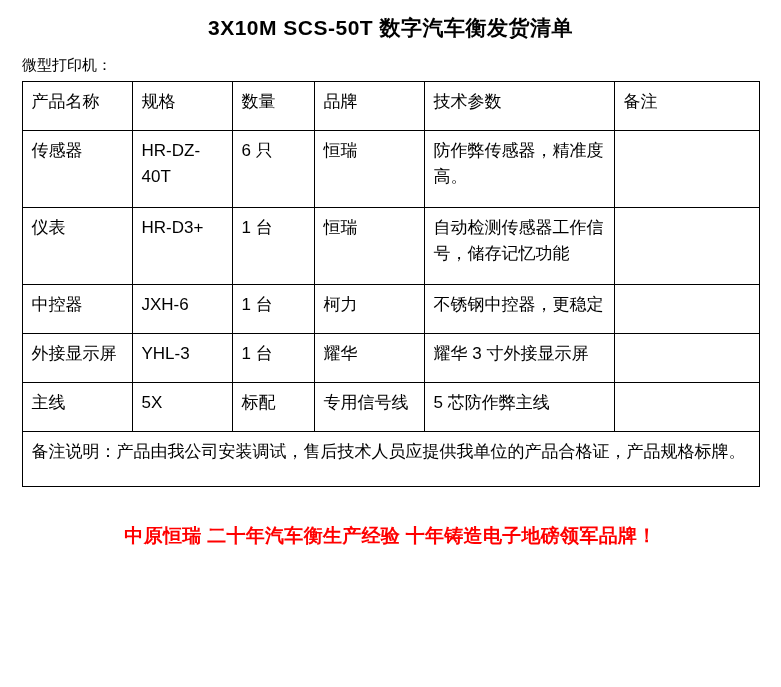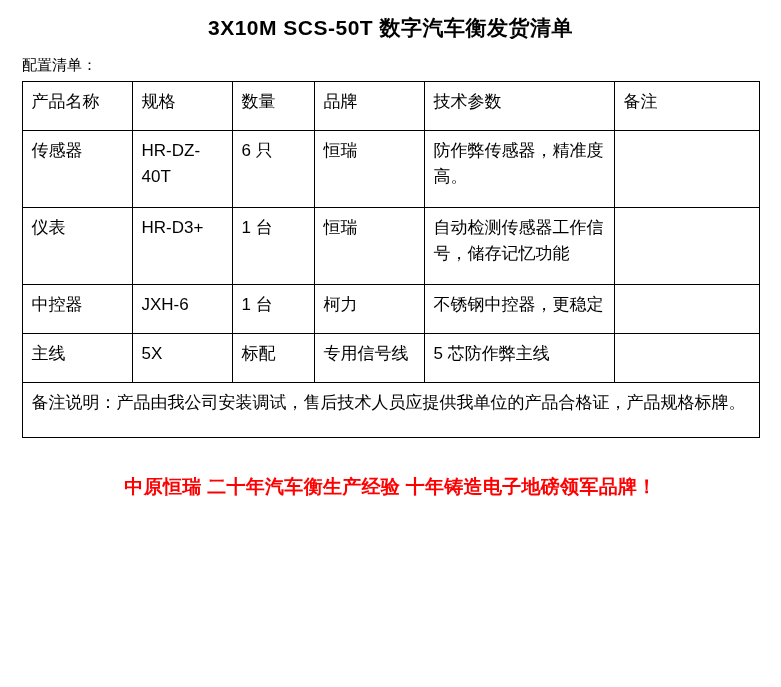--- a/index.html
+++ b/index.html
@@ -81,21 +81,21 @@
     letter-spacing: 0.3px;
   }
 </style>
 </head>
 <body>
 
 <div class="page">
 
   <div class="doc-title">3X10M SCS-50T 数字汽车衡发货清单</div>
 
-  <div class="subtitle">配置清单：</div>
+  <div class="subtitle">微型打印机：</div>
 
   <table class="spec">
     <colgroup>
       <col class="c0">
         <col class="c1">
         <col class="c2">
         <col class="c3">
         <col class="c4">
         <col class="c5">
     </colgroup>
@@ -130,20 +130,28 @@
 
       <tr class="row-short">
         <td>中控器</td>
         <td>JXH-6</td>
         <td>1 台</td>
         <td>柯力</td>
         <td>不锈钢中控器，更稳定</td>
         <td></td>
       </tr>
 
+      <tr class="row-short">
+        <td>外接显示屏</td>
+        <td>YHL-3</td>
+        <td>1 台</td>
+        <td>耀华</td>
+        <td>耀华 3 寸外接显示屏</td>
+        <td></td>
+      </tr>
 
 
       <tr class="row-short">
         <td>主线</td>
         <td>5X</td>
         <td>标配</td>
         <td>专用信号线</td>
         <td>5 芯防作弊主线</td>
         <td></td>
       </tr>

